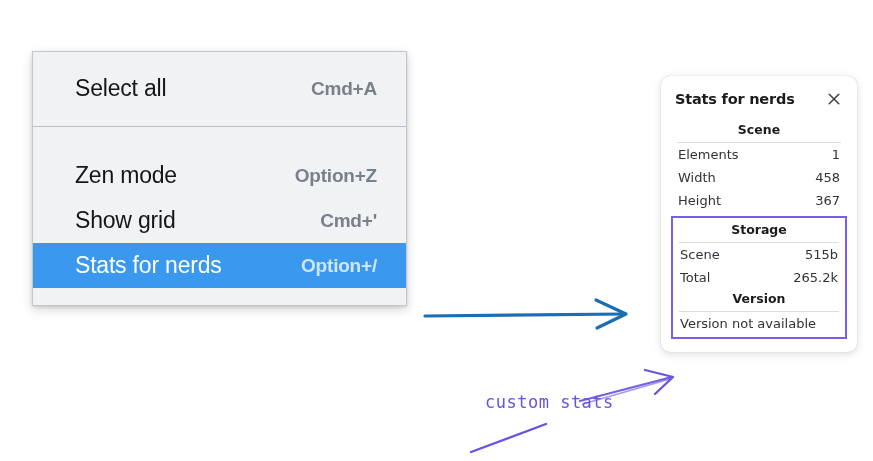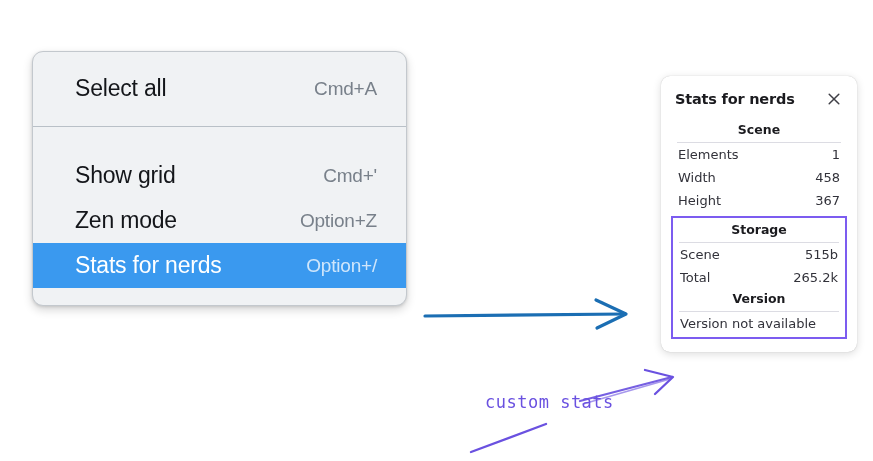--- a/index.html
+++ b/index.html
@@ -17,21 +17,21 @@
     -webkit-font-smoothing: antialiased;
   }
 
   
   #context-menu {
     position: absolute;
     left: 32px;
     top: 51px;
     width: 375px;
     background: #f0f2f4;
-    border-radius: 11px;
+    border-radius: 0;
     border: 1px solid #c3c8cd;
     box-shadow: 0 4px 10px rgba(0,0,0,0.16), 0 1px 3px rgba(0,0,0,0.12);
     box-sizing: border-box;
     overflow: hidden;
     padding-bottom: 17px;
   }
   .menu-section { position: relative; }
   .menu-section.first { padding-top: 14px; padding-bottom: 15px; }
   .menu-section.second { padding-top: 26px; }
   .menu-divider {
@@ -52,20 +52,21 @@
     font-size: 23px;
     color: #14161a;
     letter-spacing: -0.2px;
     white-space: nowrap;
   }
   .menu-item .shortcut {
     font-size: 19px;
     color: #78808a;
     letter-spacing: -0.2px;
     white-space: nowrap;
+    font-weight: bold;
   }
   .menu-item.selected {
     background: #3a99ef;
   }
   .menu-item.selected .label { color: #ffffff; }
   .menu-item.selected .shortcut { color: #cfe6fb; }
 
   
   #stats-panel {
     position: absolute;
@@ -167,26 +168,26 @@
     <div class="menu-item">
       <span class="label">Select all</span>
       <span class="shortcut">Cmd+A</span>
     </div>
   </div>
 
   <div class="menu-divider"></div>
 
   <div class="menu-section second">
     <div class="menu-item">
+      <span class="label">Zen mode</span>
+      <span class="shortcut">Option+Z</span>
+    </div>
+    <div class="menu-item">
       <span class="label">Show grid</span>
       <span class="shortcut">Cmd+'</span>
-    </div>
-    <div class="menu-item">
-      <span class="label">Zen mode</span>
-      <span class="shortcut">Option+Z</span>
     </div>
     <div class="menu-item selected">
       <span class="label">Stats for nerds</span>
       <span class="shortcut">Option+/</span>
     </div>
   </div>
 
 </div>
 
 <div id="stats-panel">

